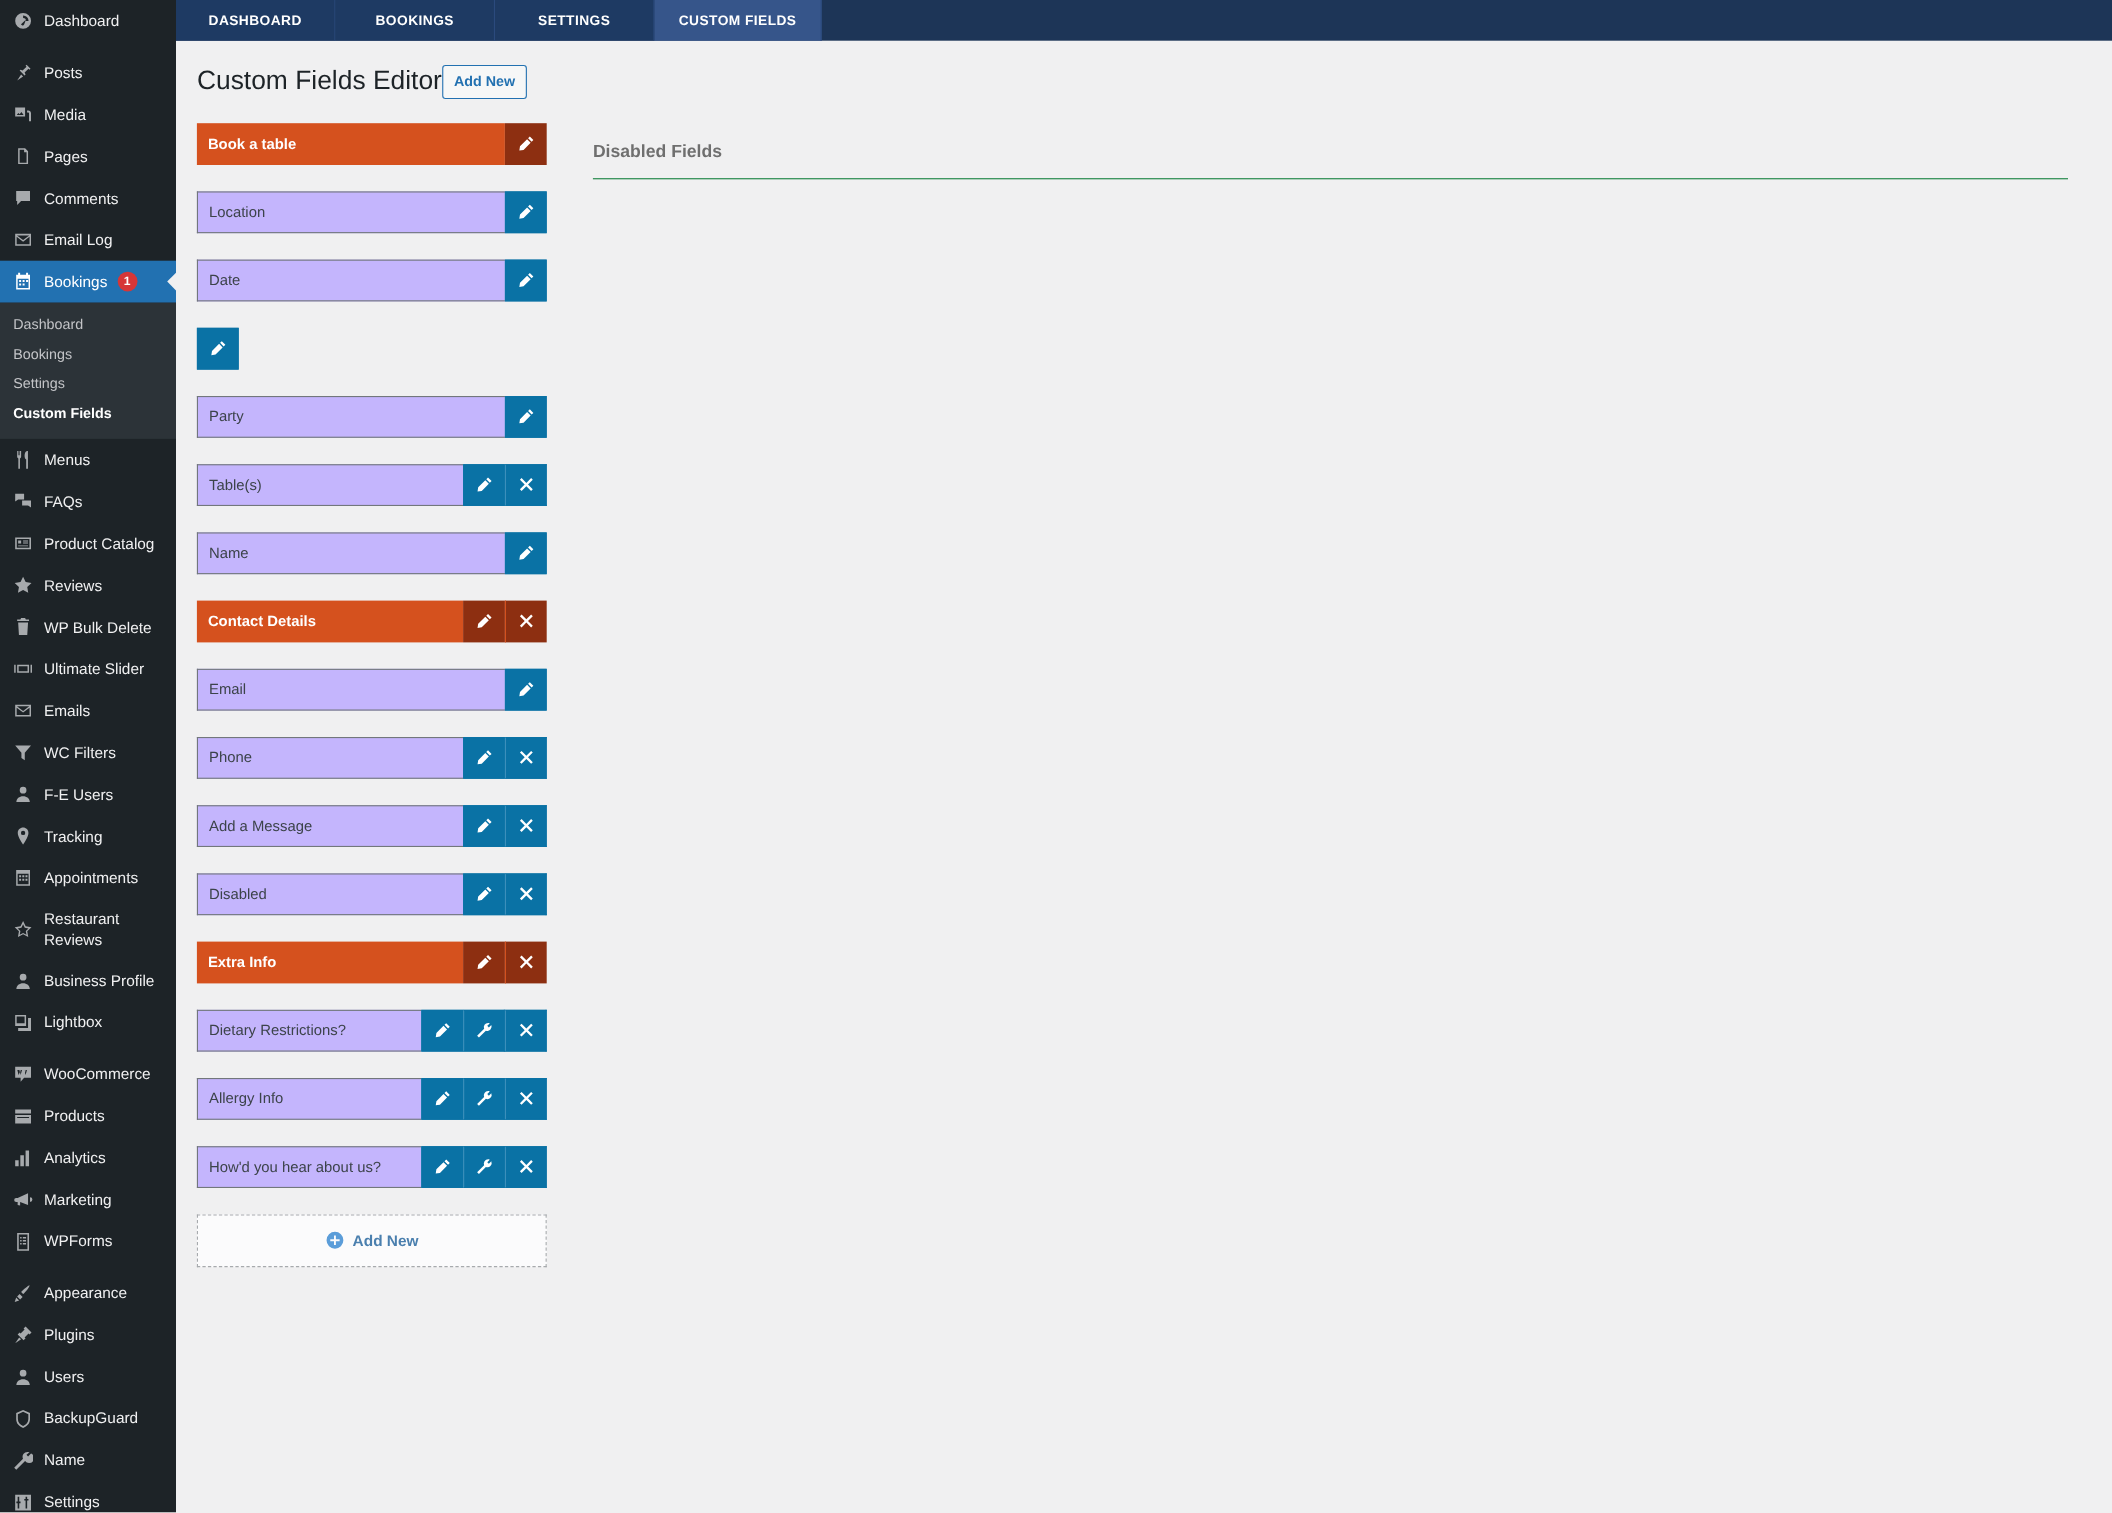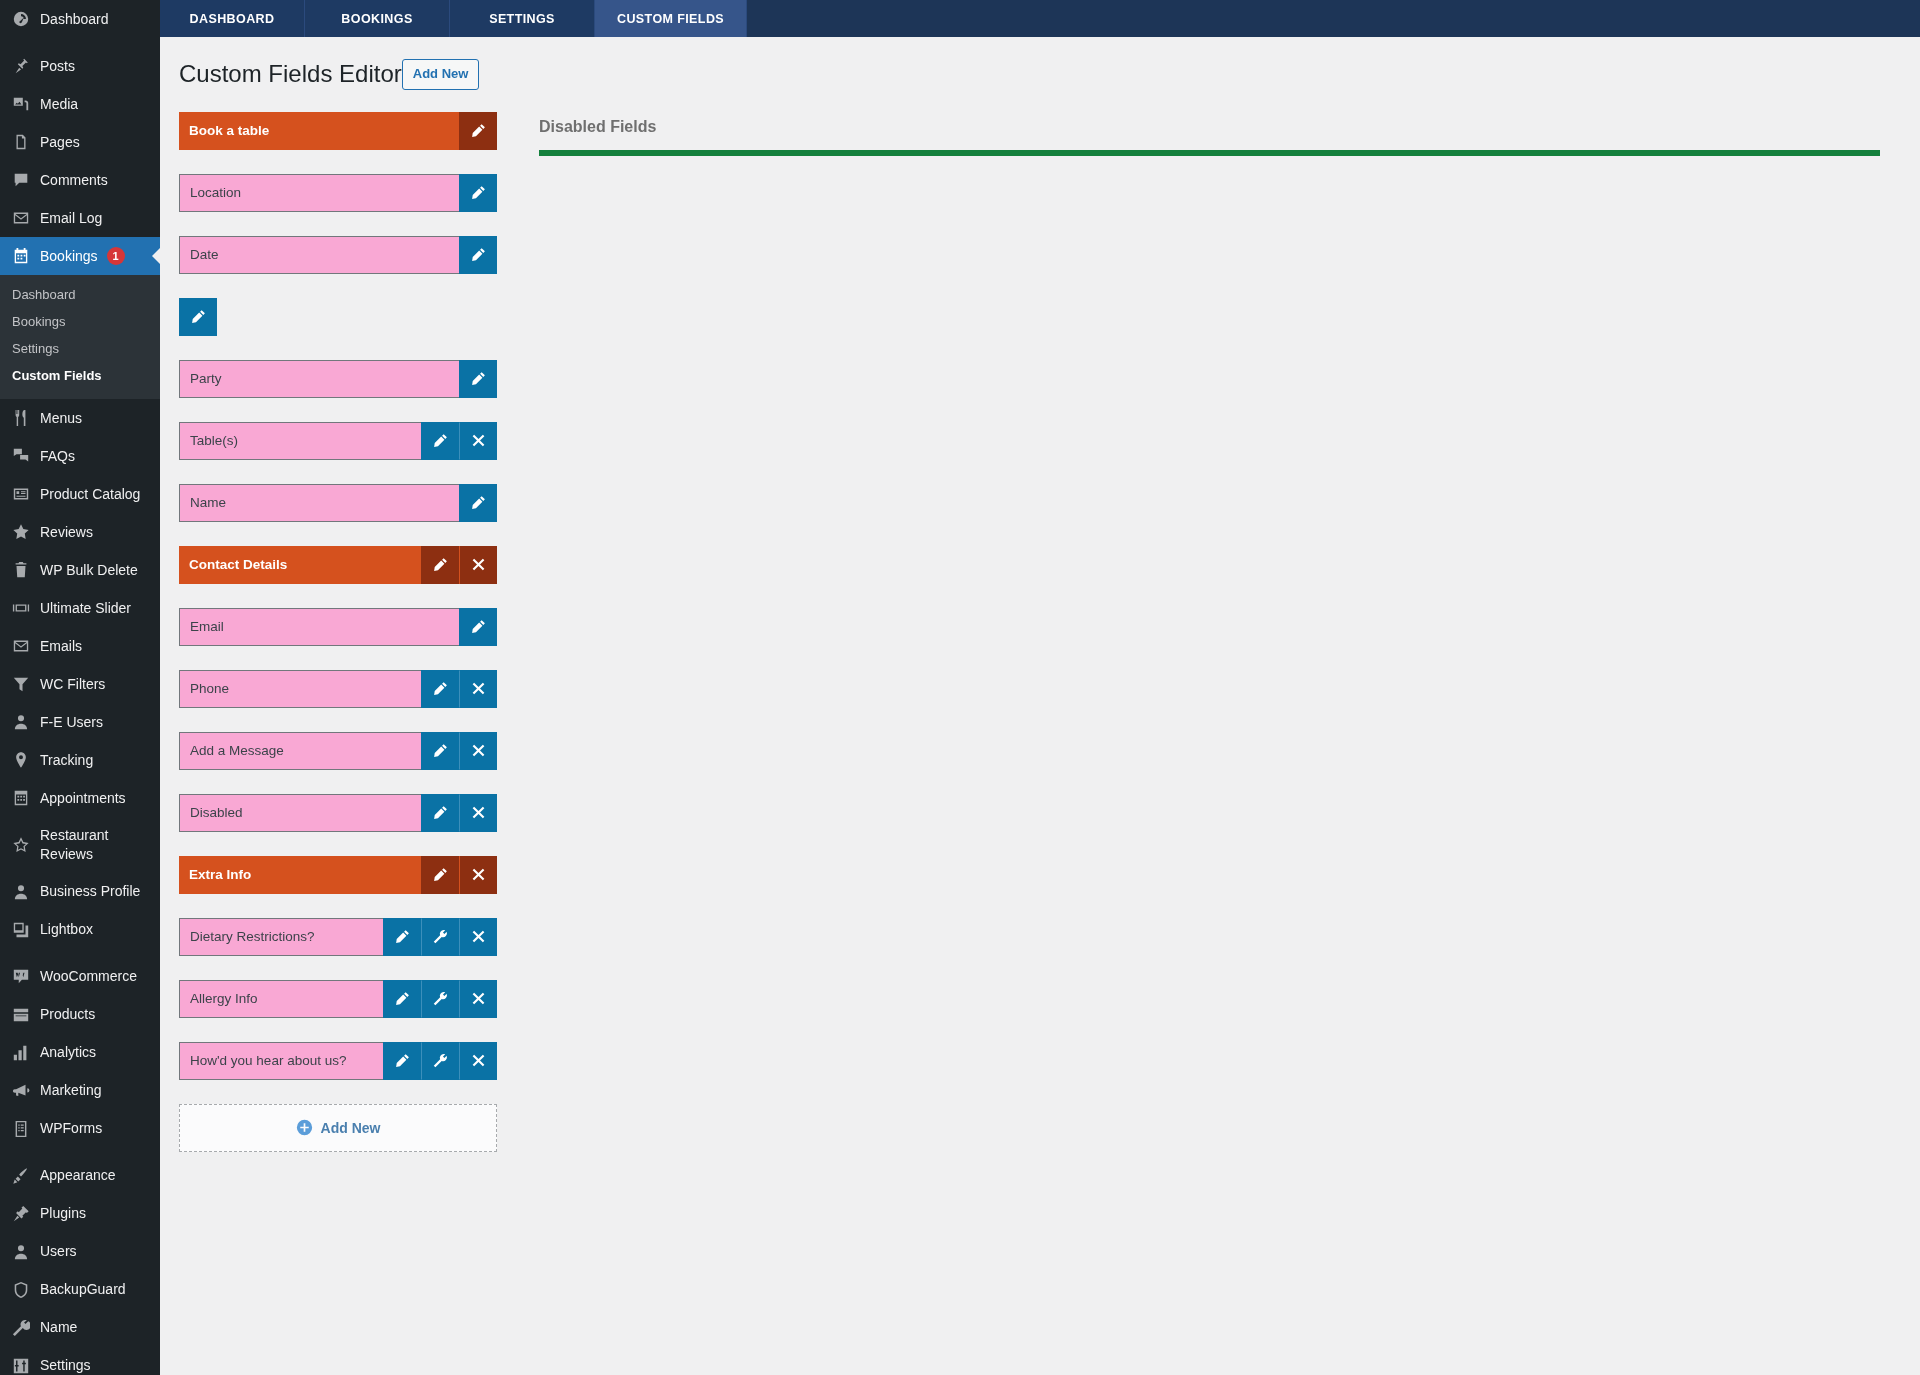--- a/index.html
+++ b/index.html
@@ -77,42 +77,42 @@
     font-size: 13px; font-weight: bold; border-radius: 3px;
     padding: 4px 10px; cursor: pointer; line-height: 1.6;
   }
 
   .columns { display: flex; padding: 22px 0 0 19px; gap: 40px; }
   .col-left { width: 320px; min-width: 320px; }
   .col-right { flex: 1; padding-right: 40px; }
 
   .disabled-head {
     font-size: 16px; font-weight: bold; color: #6f6f6f;
-    padding-bottom: 14px; border-bottom: 6px solid #15803d;
-    margin-top: 6px;
+    padding-bottom: 14px; border-bottom: 1px solid #15803d;
+    margin-top: 18px;
   }
 
   
   .row {
     display: flex; align-items: stretch; height: 38px;
     margin-bottom: 24px; width: 318px;
   }
   .row .label-box {
     flex: 1; display: flex; align-items: center;
     padding-left: 10px; font-size: 13.5px;
   }
   .row .btn {
     width: 38px; min-width: 38px;
     display: flex; align-items: center; justify-content: center;
     cursor: pointer;
   }
   .row .btn svg { width: 15px; height: 15px; fill: #fff; }
 
   .row.field .label-box {
-    background: #f9a8d4; color: #3c434a;
+    background: #c4b5fd; color: #3c434a;
     border: 1px solid #72777c; border-right: none;
   }
   .row.field .btn { background: #0a72a5; border: 1px solid #0a72a5; }
   .row.field .btn + .btn { border-left: 1px solid #3c8fbb; }
 
   .row.group .label-box {
     background: #d5511e; color: #fff;
     font-size: 13.5px; font-weight: bold;
   }
   .row.group .btn { background: #8d2f11; }

